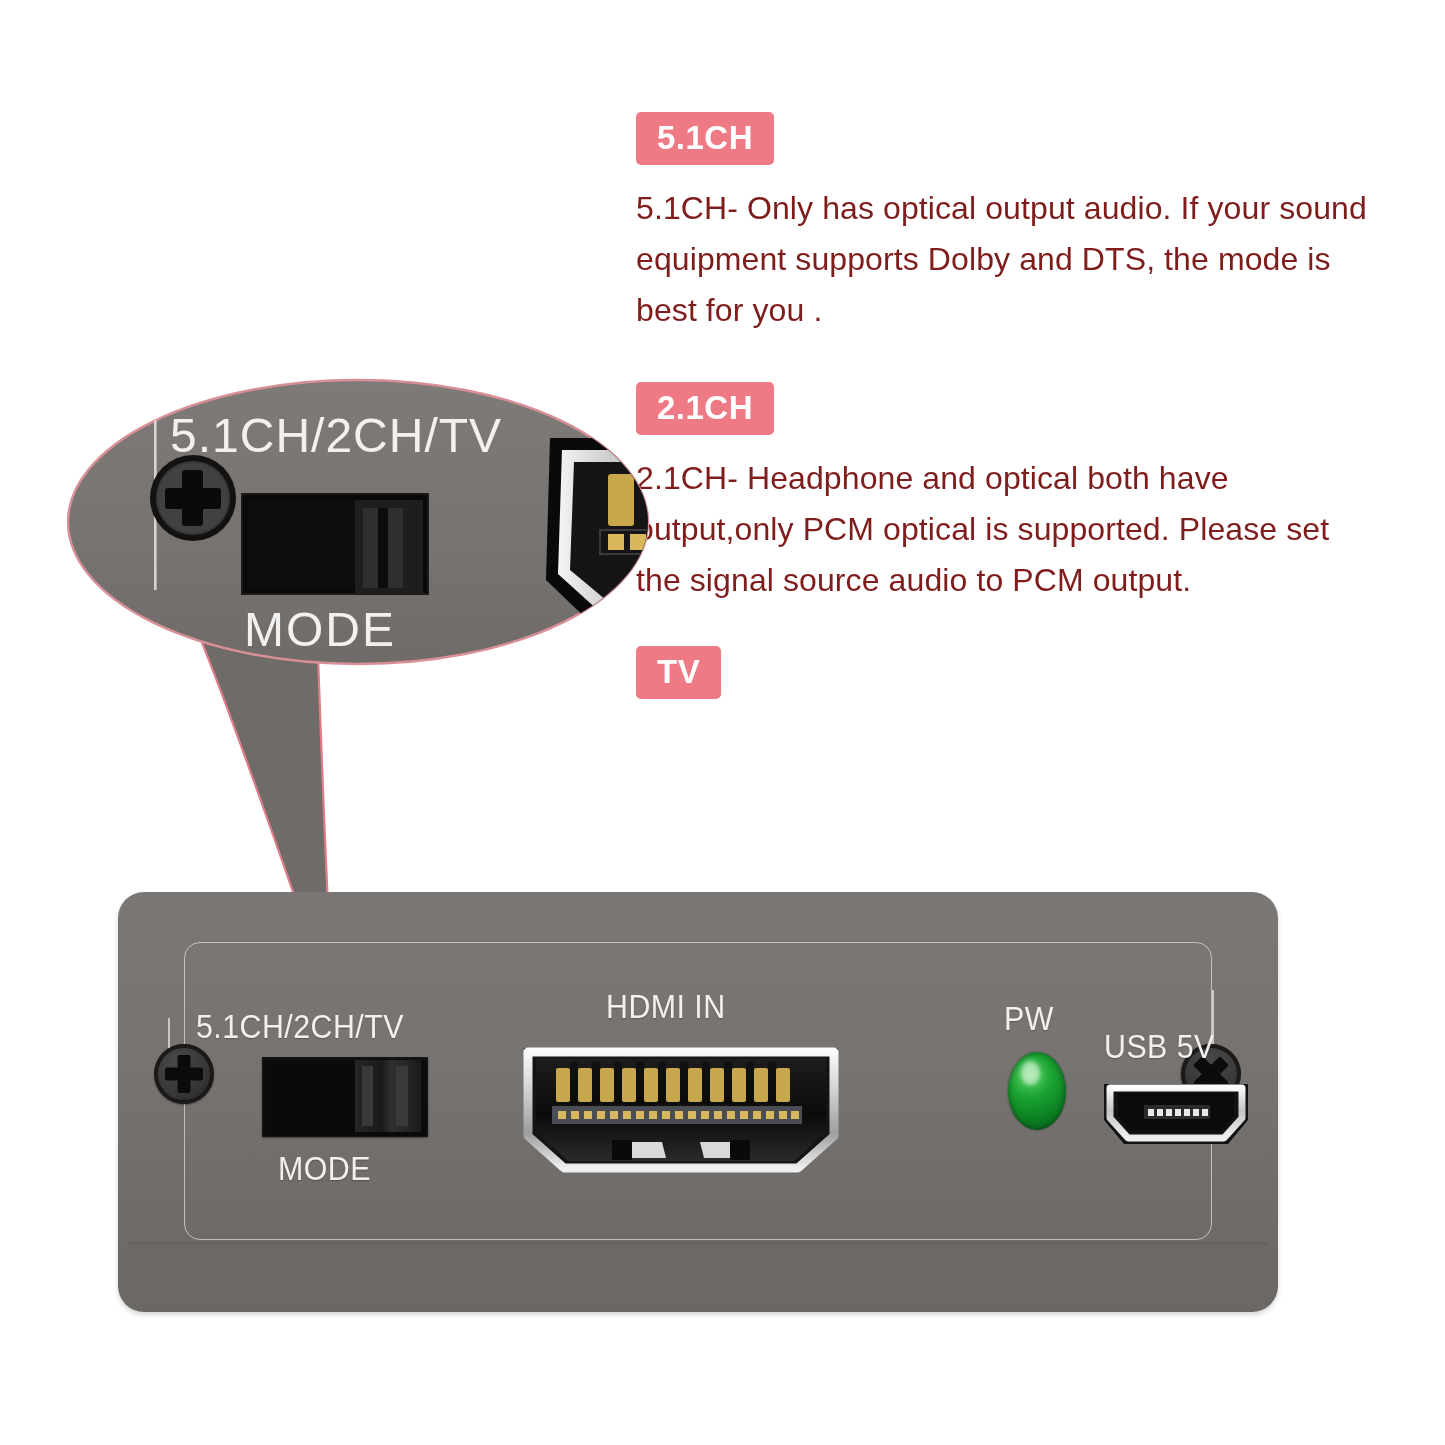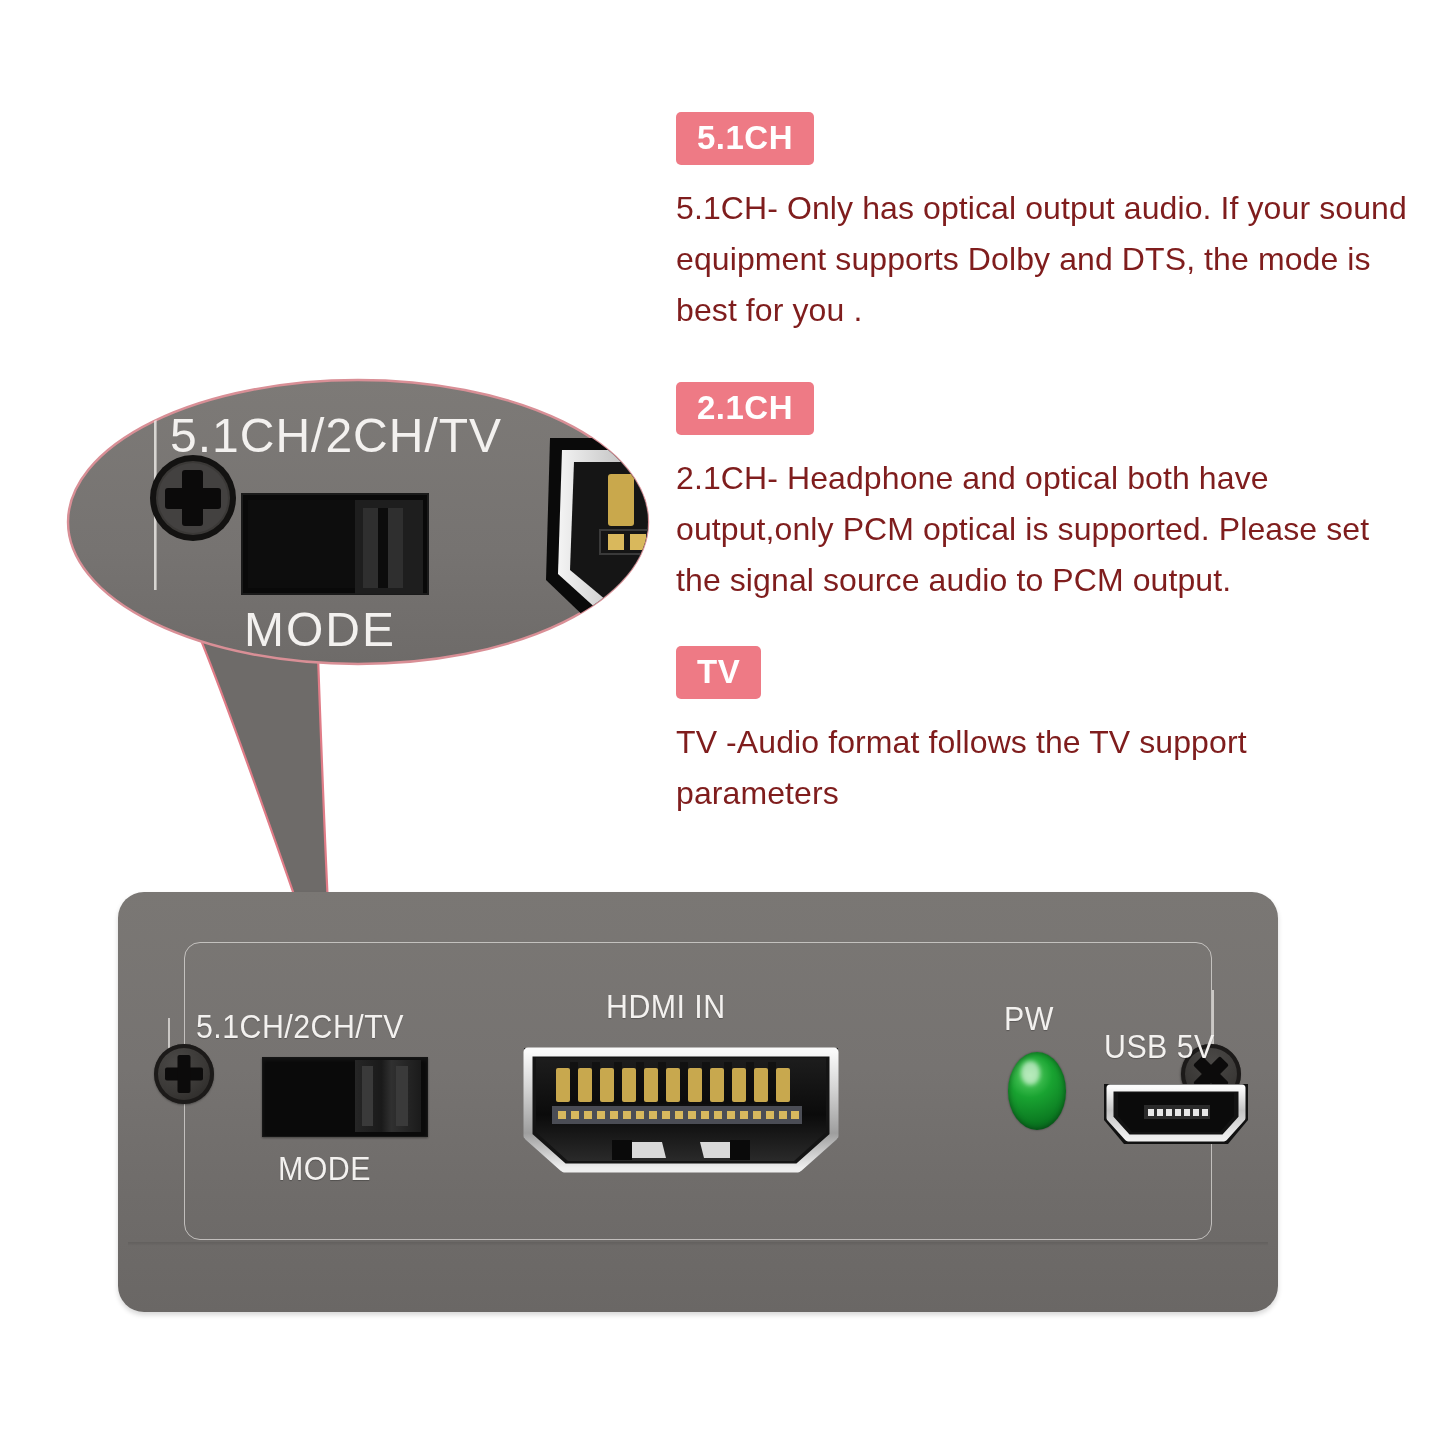--- a/index.html
+++ b/index.html
@@ -7,21 +7,21 @@
     width:1445px;height:1445px;
     background:#ffffff;
     font-family:"Liberation Sans", sans-serif;
     overflow:hidden;
     position:relative;
   }
 
   
   #desc-column{
     position:absolute;
-    left:676px; top:112px;
+    left:636px; top:112px;
     width:740px;
   }
   .desc-block{ margin-bottom:10px; }
   .badge{
     display:inline-block;
     background:#ee7a85;
     color:#ffffff;
     font-weight:bold;
     font-size:33px;
     letter-spacing:0.5px;
@@ -165,21 +165,20 @@
 
   <div class="desc-block">
     <div class="badge">2.1CH</div>
     <p class="desc-body">2.1CH- Headphone and optical both have output,only PCM optical is supported. Please set the signal source audio to PCM output.</p>
   </div>
 
   <div class="gap-b"></div>
 
   <div class="desc-block">
     <div class="badge">TV</div>
-    <p class="desc-body">TV -Audio format follows the TV support parameters</p>
   </div>
 
 </div>
 
 <div id="pointer">
   <svg width="270" height="432" viewBox="0 0 270 432">
     <path d="M 8 6 C 30 46 120 300 158 418 C 150 300 142 60 140 2 Z" fill="#6e6b69" stroke="#e07c87" stroke-width="2.2" stroke-linejoin="round"></path>
   </svg>
 </div>
 

